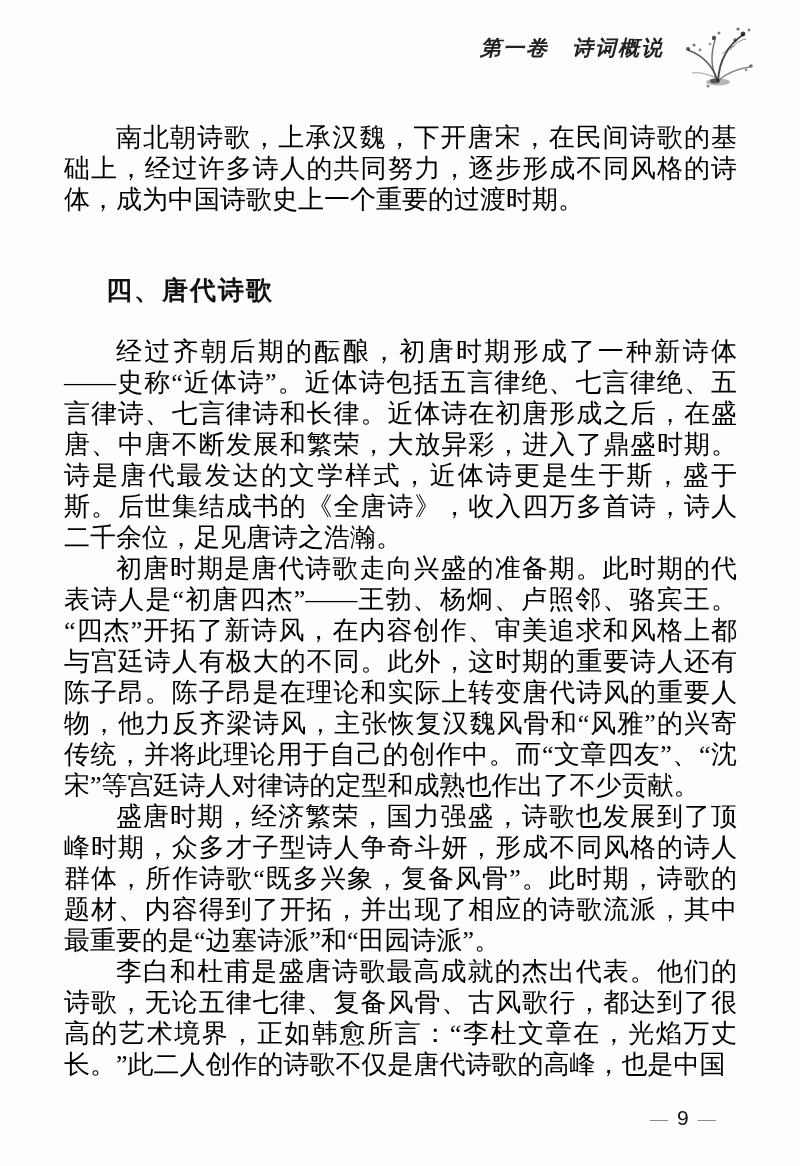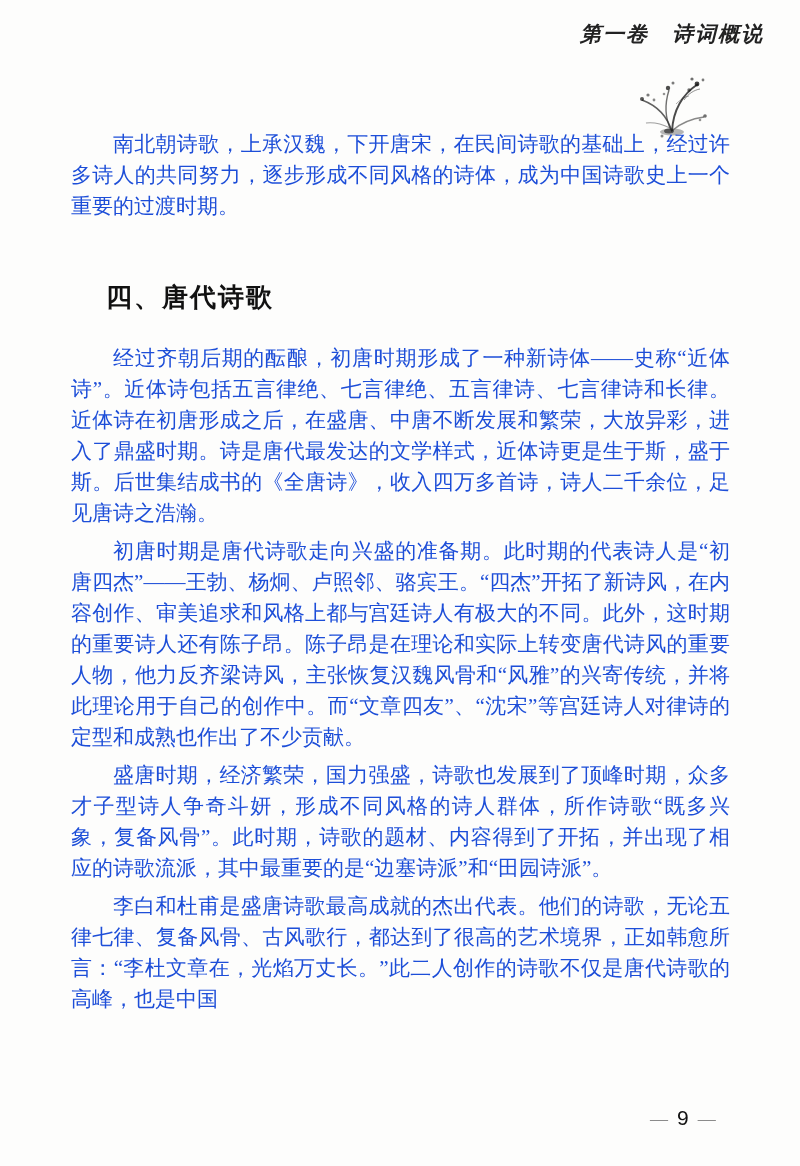--- a/index.html
+++ b/index.html
@@ -9,48 +9,48 @@
     position: relative;
     overflow: hidden;
     font-family: "Liberation Serif", "DejaVu Serif", serif;
     color: #1a1a1a;
   }
 
   
   .page-header {
     position: absolute;
     top: 20px; right: 36px;
-    display: flex; align-items: center; gap: 8px; flex-direction: column;
+    display: flex; align-items: center; gap: 8px;
   }
   .volume-title {
     font-family: "Liberation Serif", "DejaVu Serif", serif;
     font-style: italic;
     font-weight: 700;
     font-size: 21px;
     letter-spacing: 2px;
     color: #222;
     white-space: nowrap;
     padding-bottom: 14px; 
   }
   .header-art { width: 92px; height: 70px; flex: 0 0 auto; }
 
   
   .content {
     position: absolute;
     left: 64px; top: 122px;
     width: 673px;
   }
   .content p {
-    margin: 7px;
-    font-size: 21px;
+    margin: 0;
+    font-size: 26px;
     line-height: 31px;
     text-align: justify;
     text-justify: inter-ideograph;
     text-indent: 2em;
-    color: #1d4ed8;
+    color: #000000;
   }
   h2.section-heading {
     margin: 56px 0 0 0;
     padding-left: 42px;
     font-family: "Liberation Sans", "DejaVu Sans", sans-serif;
     font-weight: 700;
     font-size: 26px;
     line-height: 38px;
     color: #111;
     letter-spacing: 2px;

